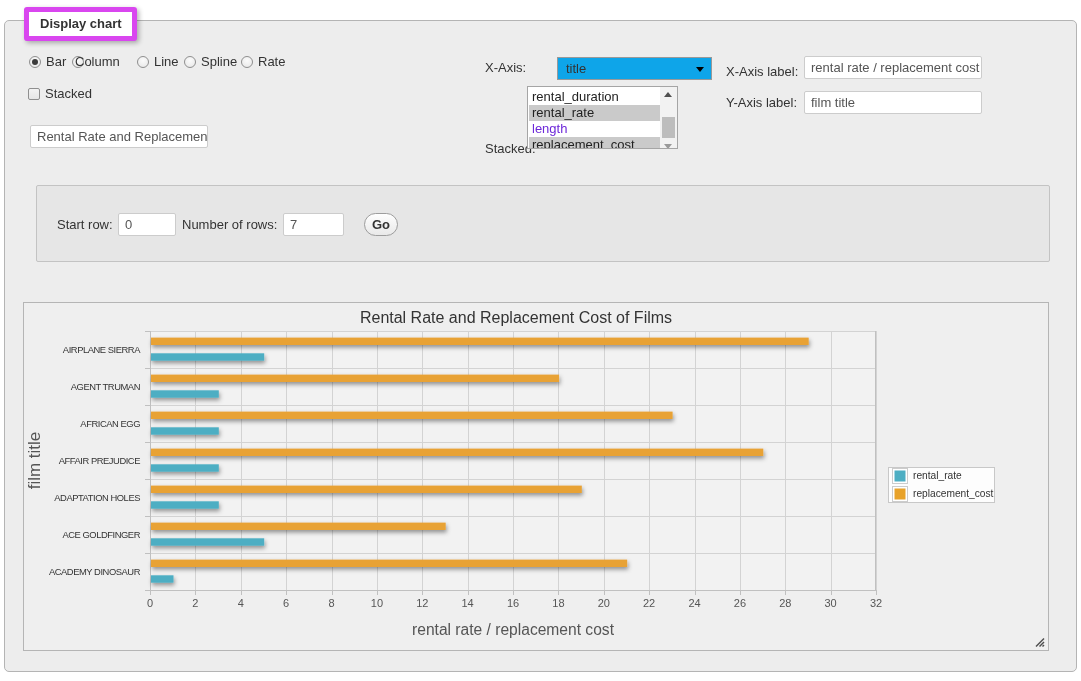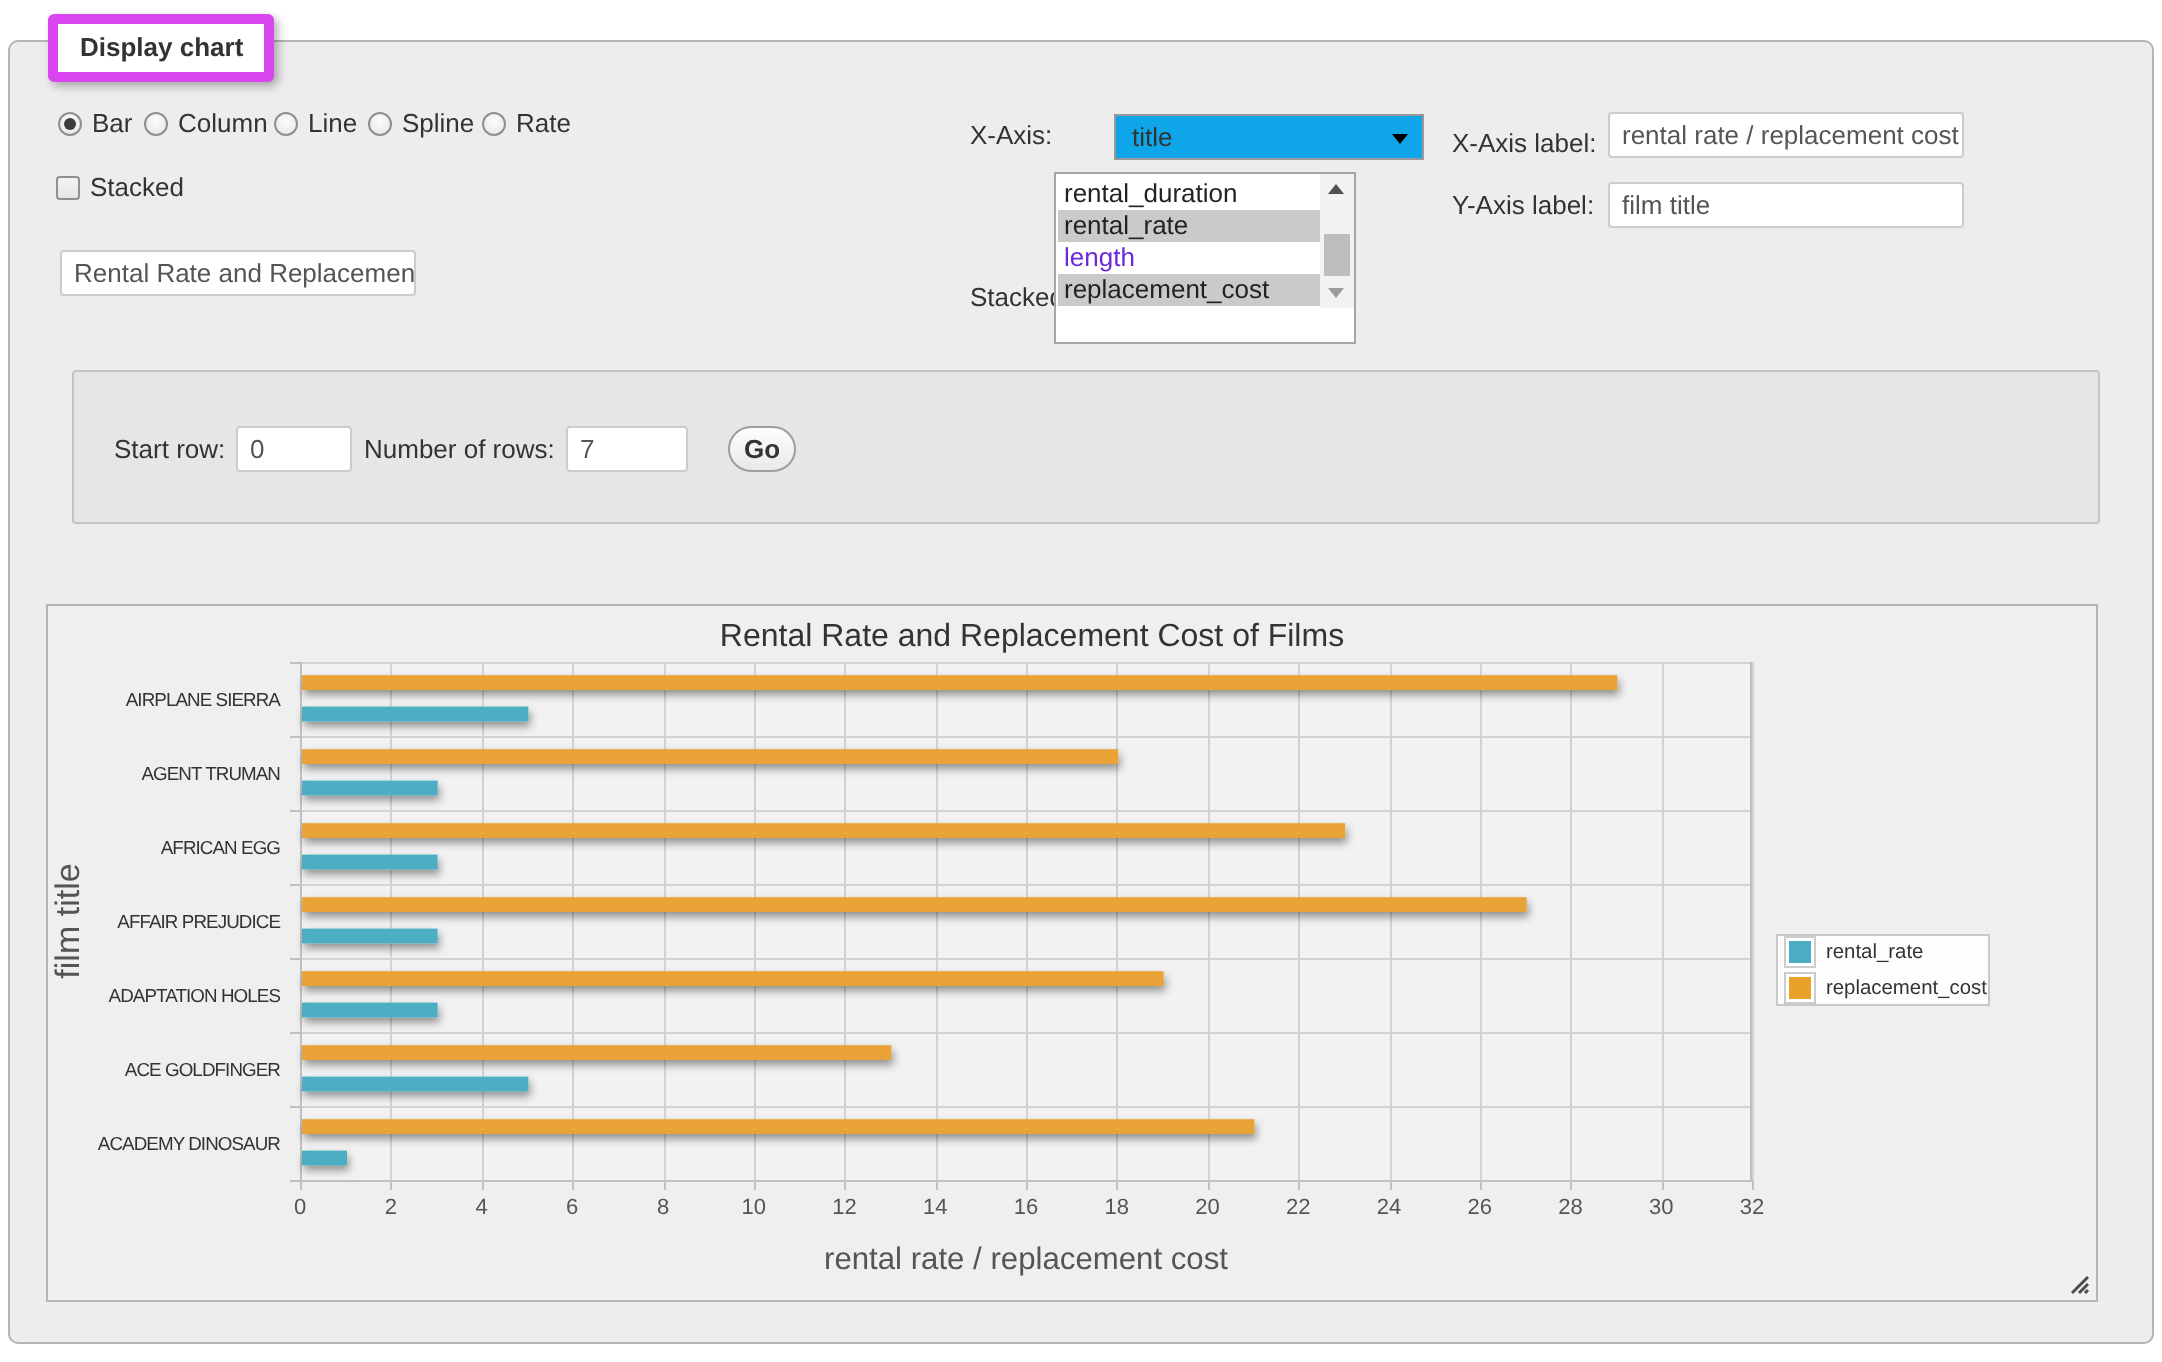--- a/index.html
+++ b/index.html
@@ -18,41 +18,41 @@
 <body>
 
 <div class="abs" style="left:4px;top:20px;width:1071px;height:650px;background:#ededed;border:1px solid #b4b4b4;border-radius:5px;"></div>
 
 <div class="abs" style="left:24px;top:7px;width:92px;height:24px;background:#fff;border:5px solid #d946ef;border-radius:3px;
       box-shadow:2px 2px 5px rgba(0,0,0,0.3);font-size:13px;font-weight:bold;color:#333;line-height:24px;padding-left:11px;">Display chart</div>
 
 <div class="radio on" style="left:29px;top:56px;"></div>
 <div class="lbl" style="left:46px;top:54px;">Bar</div>
 <div class="radio" style="left:72px;top:56px;"></div>
-<div class="lbl" style="left:89px;top:54px;text-align:center;">Column</div>
+<div class="lbl" style="left:75px;top:54px;text-align:center;">Column</div>
 <div class="radio" style="left:137px;top:56px;"></div>
 <div class="lbl" style="left:154px;top:54px;">Line</div>
 <div class="radio" style="left:184px;top:56px;"></div>
 <div class="lbl" style="left:201px;top:54px;">Spline</div>
 <div class="radio" style="left:241px;top:56px;"></div>
 <div class="lbl" style="left:258px;top:54px;">Rate</div>
 
 <div class="check" style="left:28px;top:88px;"></div>
 <div class="lbl" style="left:45px;top:86px;">Stacked</div>
 
 <div class="inp" style="left:30px;top:125px;width:178px;height:23px;">Rental Rate and Replacement Cost of Films</div>
 
 <div class="lbl" style="left:485px;top:60px;">X-Axis:</div>
 <div class="abs" style="left:528px;top:57px;width:155px;height:23px;background:#0ea5e9;border:1px solid #999;box-sizing:border-box;margin-left:29px;">
   <div style="position:absolute;left:8px;top:3px;font-size:13px;color:#333;">title</div>
   <div style="position:absolute;right:7px;top:9px;width:0;height:0;border-left:4px solid transparent;border-right:4px solid transparent;border-top:5px solid #000;"></div>
 </div>
 
 <div class="lbl" style="left:485px;top:141px;">Stacked:</div>
-<div class="abs" style="left:527px;top:86px;width:151px;height:86px;background:#fff;border:1px solid #a5a5a5;box-sizing:border-box;overflow:hidden;">
+<div class="abs" style="left:527px;top:86px;width:151px;height:63px;background:#fff;border:1px solid #a5a5a5;box-sizing:border-box;overflow:hidden;">
   <div style="position:absolute;left:1px;top:2px;width:131px;height:16px;font-size:13px;line-height:16px;color:#222;padding-left:3px;">rental_duration</div>
   <div style="position:absolute;left:1px;top:18px;width:131px;height:16px;font-size:13px;line-height:16px;color:#222;padding-left:3px;background:#cacaca;">rental_rate</div>
   <div style="position:absolute;left:1px;top:34px;width:131px;height:16px;font-size:13px;line-height:16px;color:#6d28d9;padding-left:3px;">length</div>
   <div style="position:absolute;left:1px;top:50px;width:131px;height:16px;font-size:13px;line-height:16px;color:#222;padding-left:3px;background:#cacaca;">replacement_cost</div>
 
   <div style="position:absolute;right:0;top:0;width:17px;height:67px;background:#f2f2f2;">
     <div style="position:absolute;left:4px;top:5px;width:0;height:0;border-left:4px solid transparent;border-right:4px solid transparent;border-bottom:5px solid #505050;"></div>
     <div style="position:absolute;left:2px;top:30px;width:13px;height:21px;background:#bdbdbd;"></div>
     <div style="position:absolute;left:4px;bottom:5px;width:0;height:0;border-left:4px solid transparent;border-right:4px solid transparent;border-top:5px solid #9a9a9a;"></div>
   </div>

